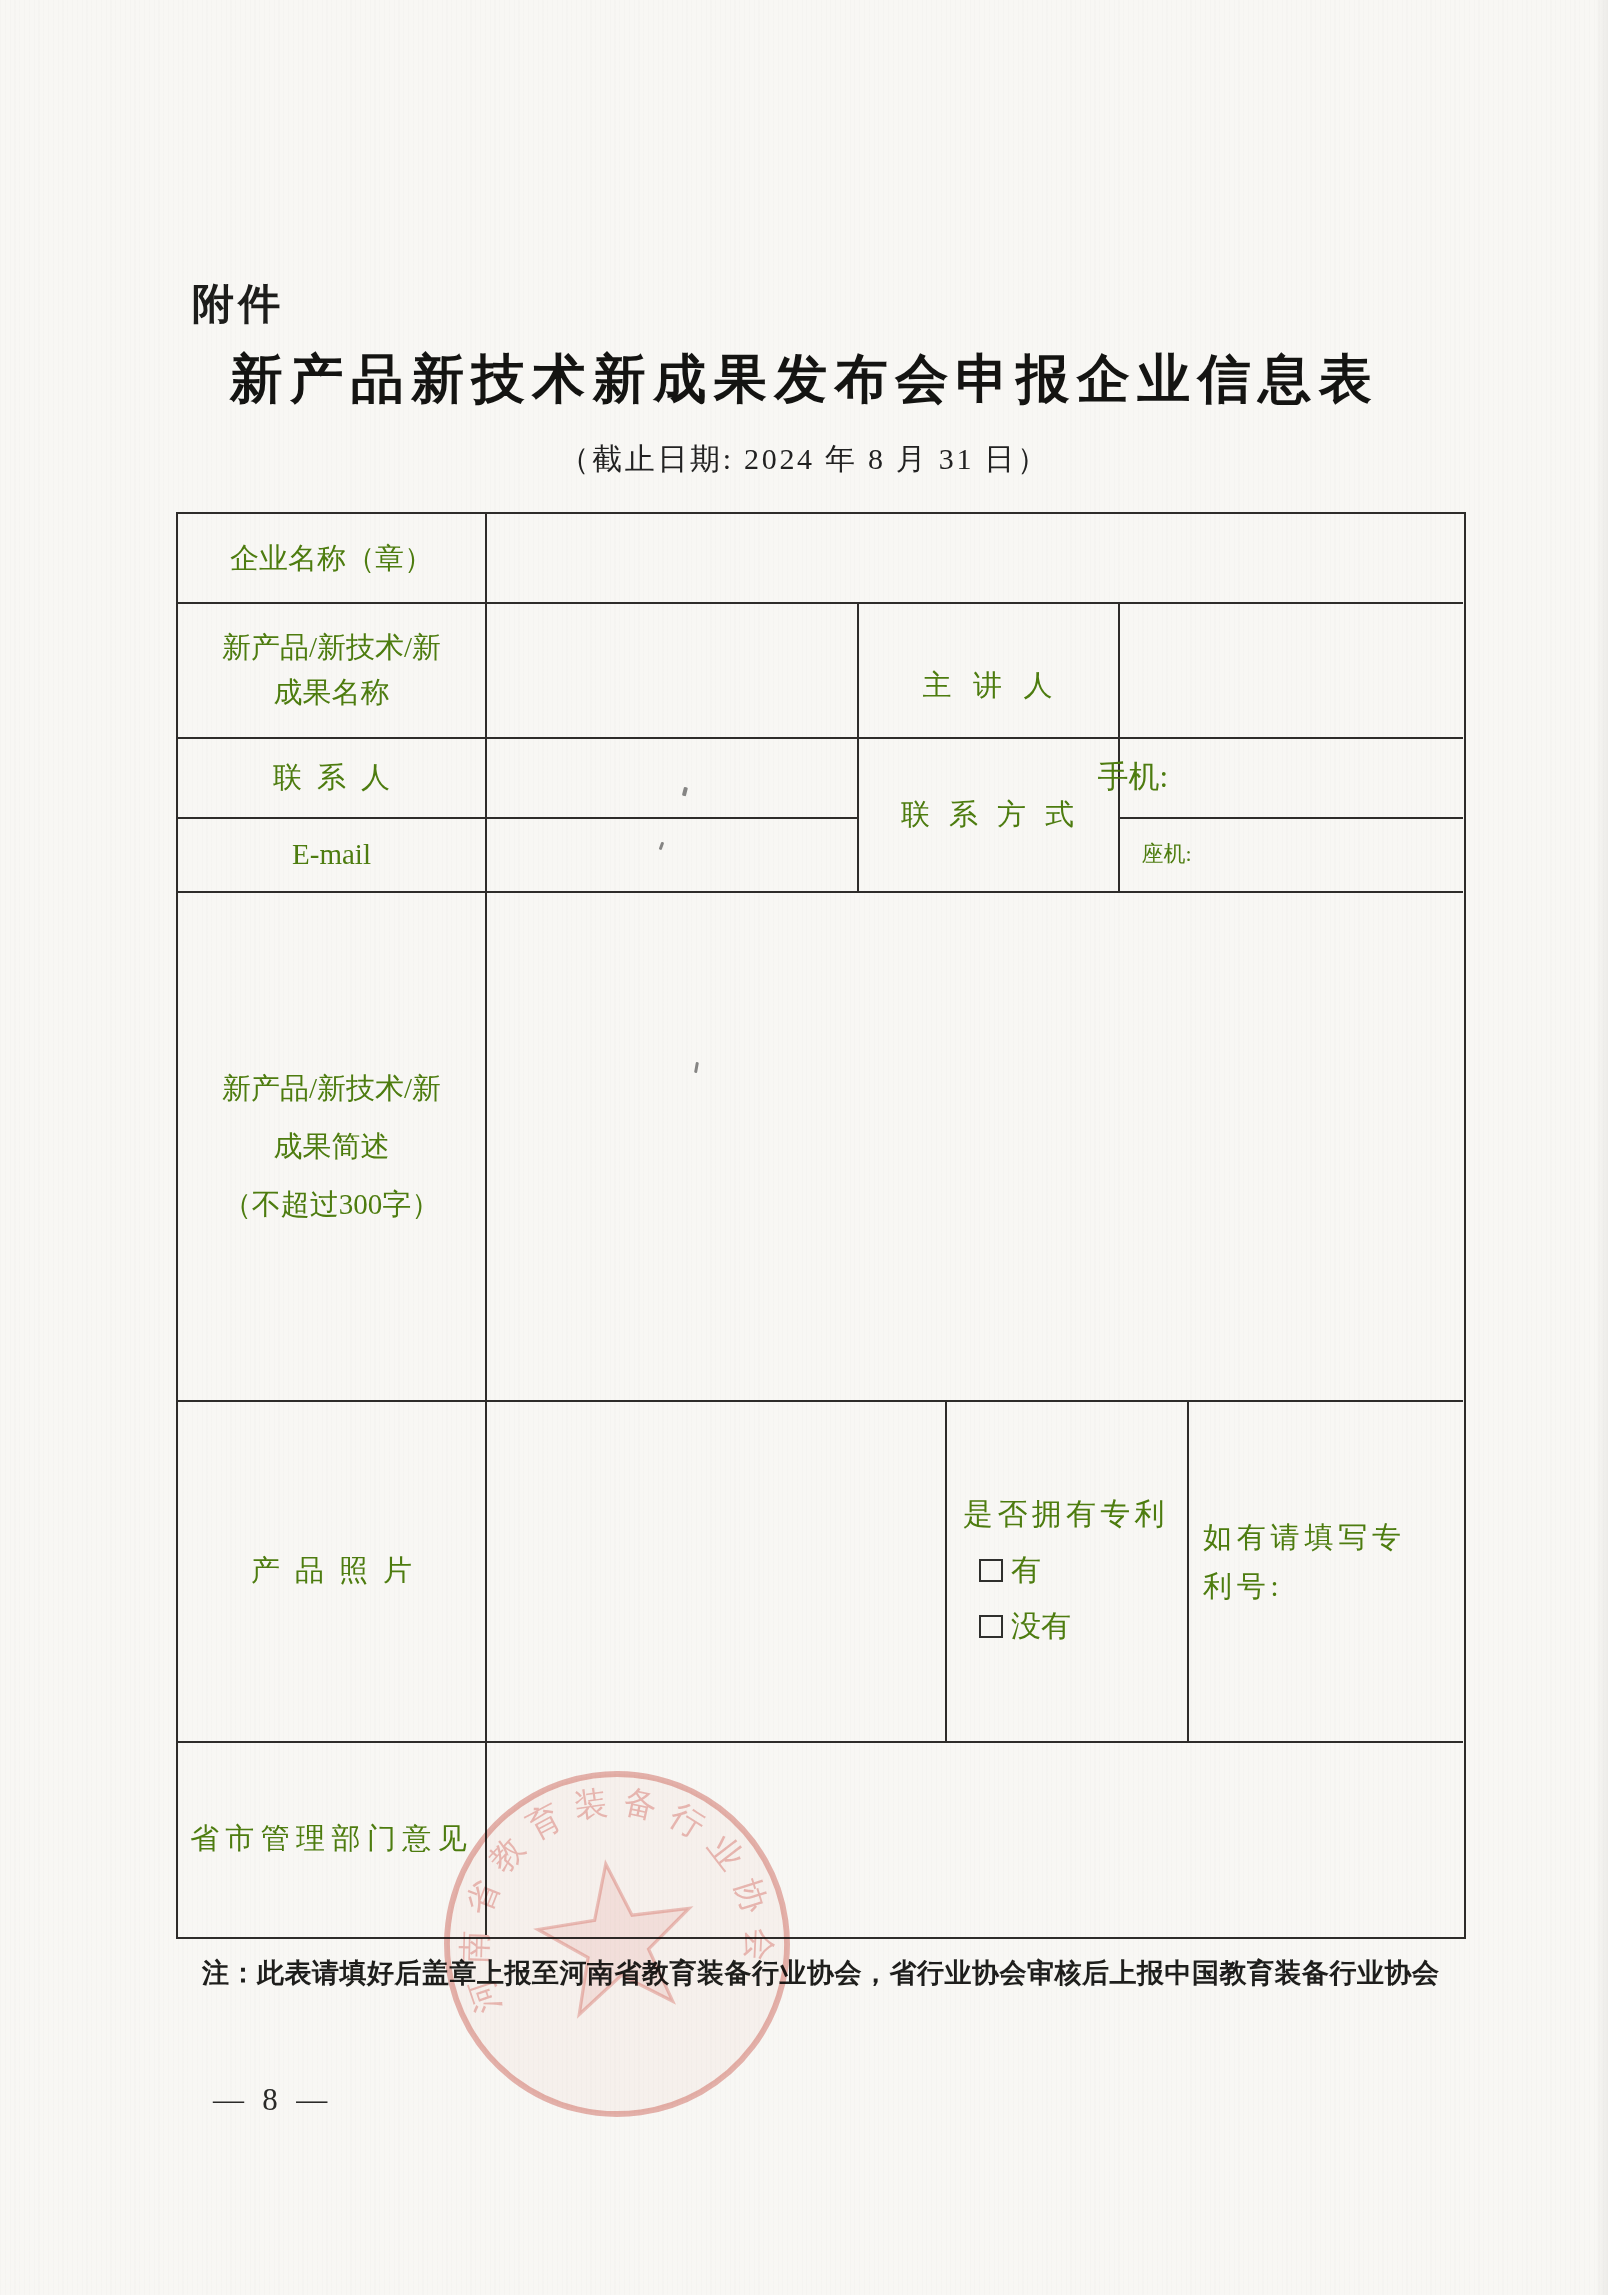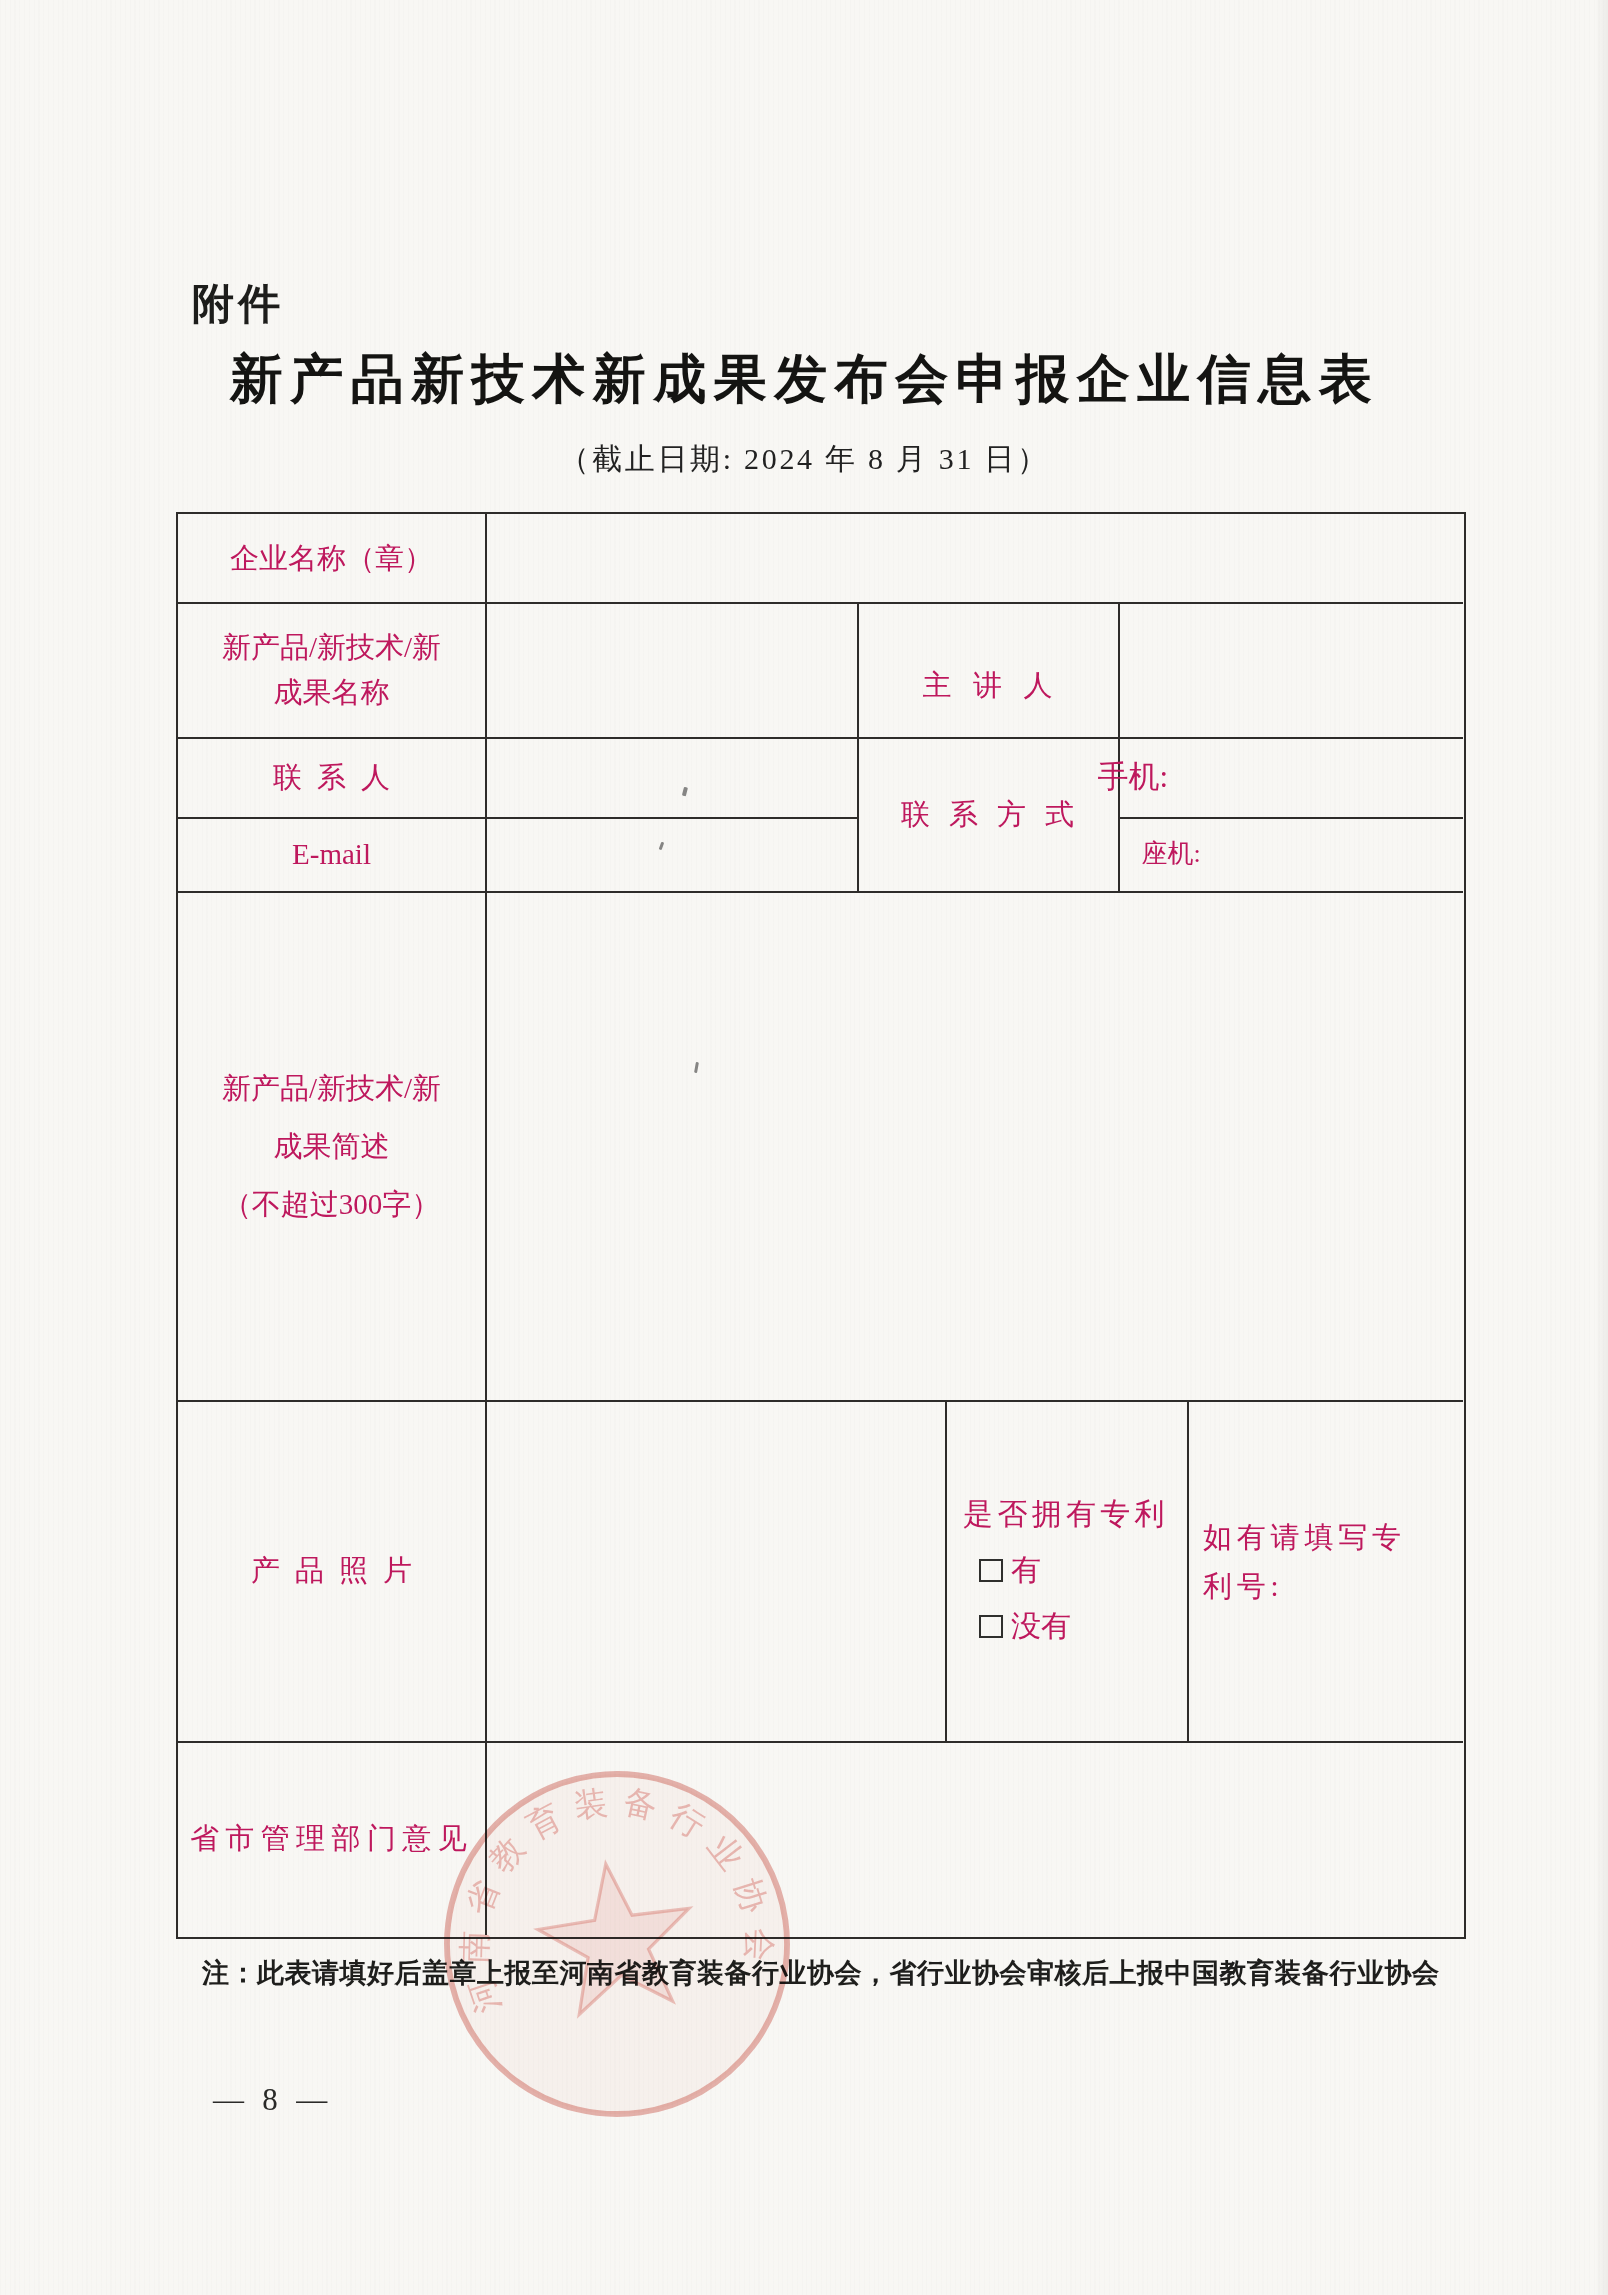--- a/index.html
+++ b/index.html
@@ -44,21 +44,21 @@
     position:absolute;left:176px;top:512px;width:1290px;height:1427px;
     border:2.7px solid var(--line);box-sizing:border-box;
   }
   .hline,.vline{position:absolute;background:var(--line);}
   .hline{height:2.1px;}
   .vline{width:2.1px;}
   .cell{
     position:absolute;display:flex;align-items:center;justify-content:center;
     box-sizing:border-box;text-align:center;
   }
-  .lbl{font-family:var(--serif);font-size:29px;color:#be185d;line-height:1.55;}
+  .lbl{font-family:var(--serif);font-size:29px;color:#4d7c0f;line-height:1.55;}
   .lines{display:flex;flex-direction:column;align-items:center;}
   .left-pad{justify-content:flex-start;padding-left:23.5px;text-align:left;}
   .patent-col{flex-direction:column;align-items:center;justify-content:center;gap:9.6px;}
   .chk-row{display:flex;align-items:center;gap:8.5px;align-self:flex-start;margin-left:34px;}
   .chk-box{
     width:23.5px;height:23.5px;border:2.1px solid #2f2f2d;box-sizing:border-box;background:transparent;
   }
   .patent-num{
     align-items:flex-start;justify-content:flex-start;
     padding:113px 15px 0 16px;text-align:left;
@@ -132,21 +132,21 @@
     </div>
     <div class="cell left-pad" style="left:896px;top:223px;width:345px;height:80px;">
       <span class="lbl" style="font-size:31px;">手机:</span>
     </div>
 
     <div class="cell" style="left:0;top:303px;width:307px;height:74px;">
       <span class="lbl">E-mail</span>
     </div>
     <div class="cell" style="left:307px;top:303px;width:372px;height:74px;"></div>
     <div class="cell left-pad" style="left:940px;top:303px;width:345px;height:74px;">
-      <span class="lbl" style="font-size:26px;">座机:</span>
+      <span class="lbl" style="font-size:22px;">座机:</span>
     </div>
 
     <div class="cell" style="left:0;top:377px;width:307px;height:510px;">
       <span class="lbl lines" style="line-height:2.0;">
           <span>新产品/新技术/新</span>
           <span>成果简述</span>
           <span>（不超过300字）</span>
         </span>
     </div>
     <div class="cell" style="left:307px;top:377px;width:978px;height:510px;"></div>

